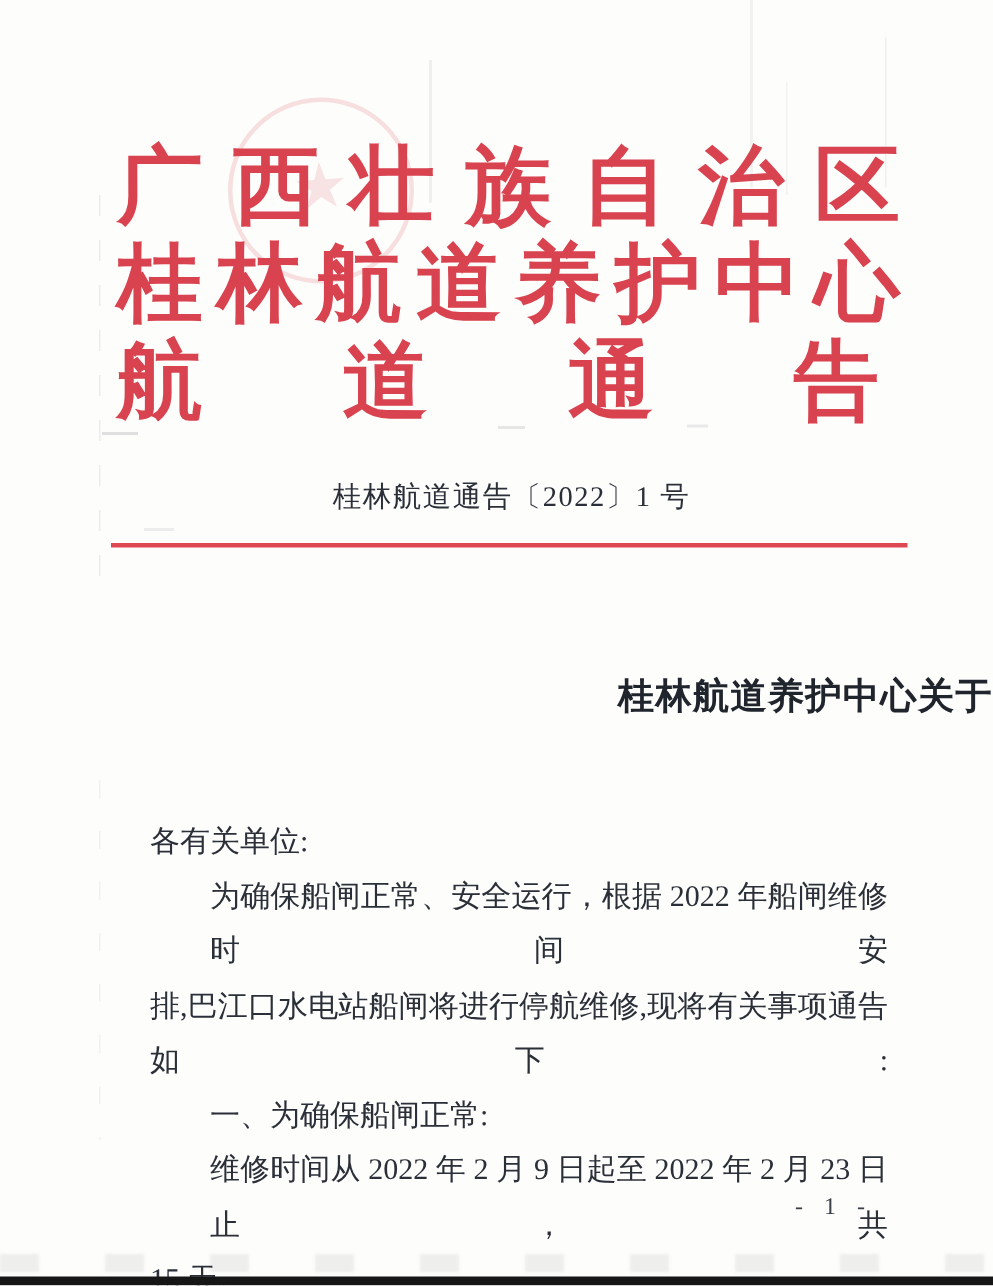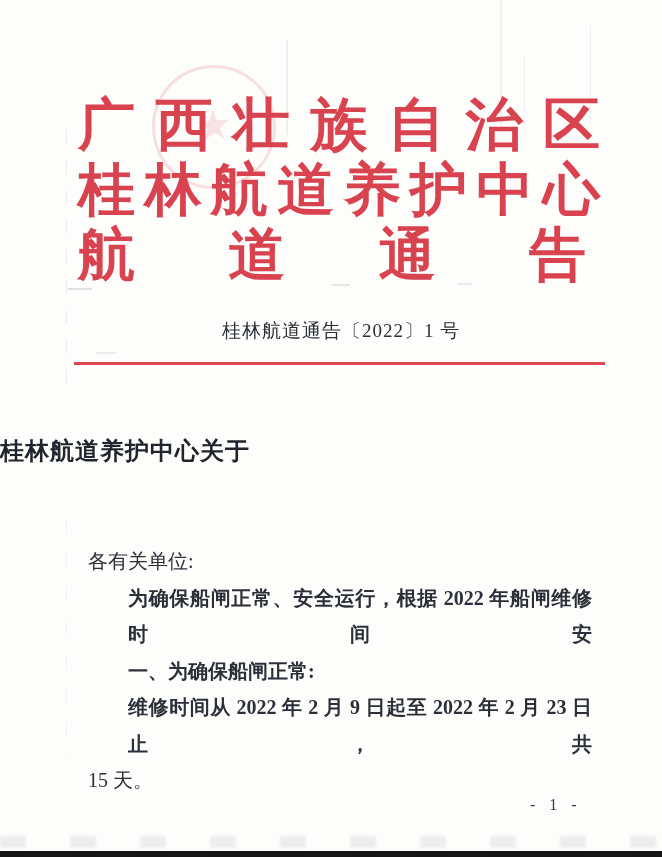--- a/index.html
+++ b/index.html
@@ -64,41 +64,41 @@
   .red-rule {
     position: absolute;
     left: 74px; top: 362px;
     width: 531px; height: 3px;
     background: #de4853;
   }
 
   
   .notice-heading {
     position: absolute;
-    left: 0; top: 434px;
+    left: 0; top: 448px;
     width: 662px;
-    text-align: left;
+    text-align: right;
     font-weight: bold;
     font-size: 24px;
     line-height: 34px;
     letter-spacing: 1px;
     color: #20242c;
   }
 
   
   .body-text {
     position: absolute;
     left: 88px; top: 543px;
     width: 504px;
     font-size: 20px;
     line-height: 36.5px;
     color: #2b2f38;
   }
-  .line { white-space: nowrap; }
-  .line.indent { padding-left: 40px; font-weight: bold; }
+  .line { white-space: nowrap; margin-left: 12px; }
+  .line.indent { padding-left: 40px; }
   .line.flush {
     white-space: normal;
     text-align: justify;
     text-align-last: justify;
     text-justify: inter-character;
   }
 
   
   .page-number {
     position: absolute;
@@ -168,20 +168,21 @@
 
   <div class="red-rule"></div>
 
   <div class="notice-heading">
     <div>桂林航道养护中心关于</div>
   </div>
 
   <div class="body-text">
     <div class="line">各有关单位:</div>
     <div class="line indent flush">为确保船闸正常、安全运行，根据 2022 年船闸维修时间安</div>
+    <div class="line flush">排,巴江口水电站船闸将进行停航维修,现将有关事项通告如下:</div>
     <div class="line indent">一、为确保船闸正常:</div>
     <div class="line indent flush">维修时间从 2022 年 2 月 9 日起至 2022 年 2 月 23 日止，共</div>
     <div class="line">15 天。</div>
 
   </div>
 
   <div class="page-number">- 1 -</div>
 
   <div class="artifact v1"></div>
   <div class="artifact v2"></div>

